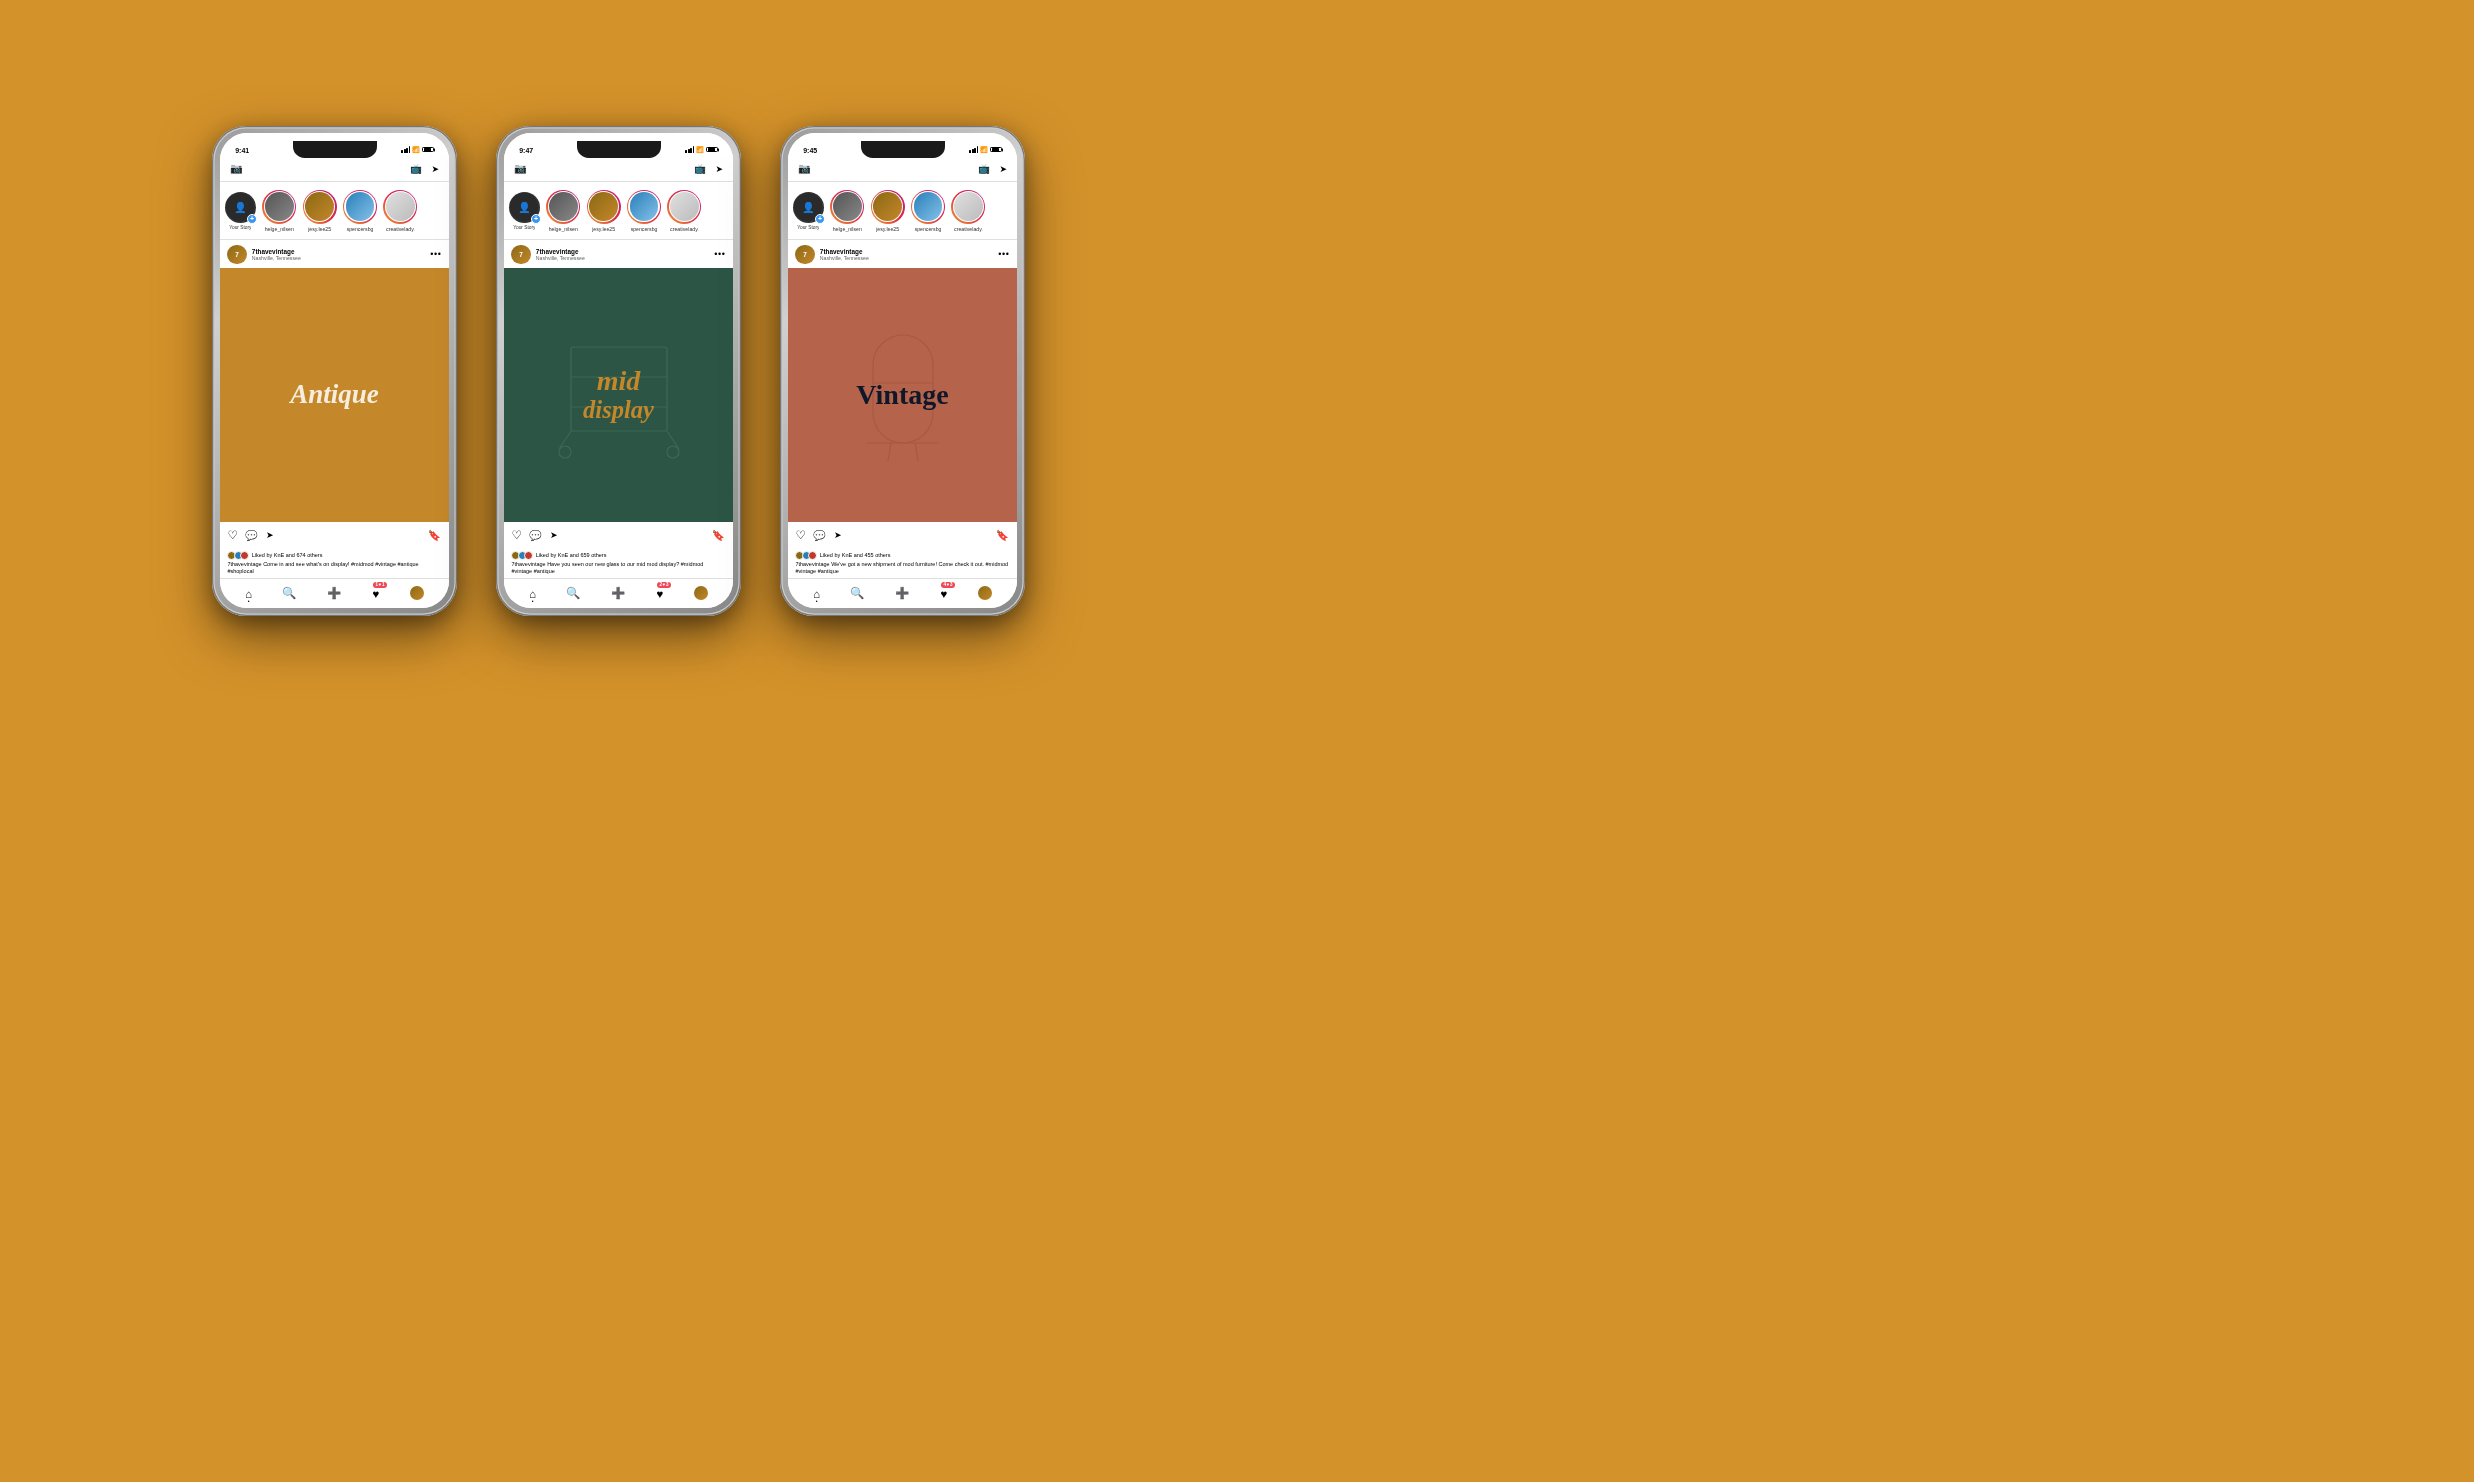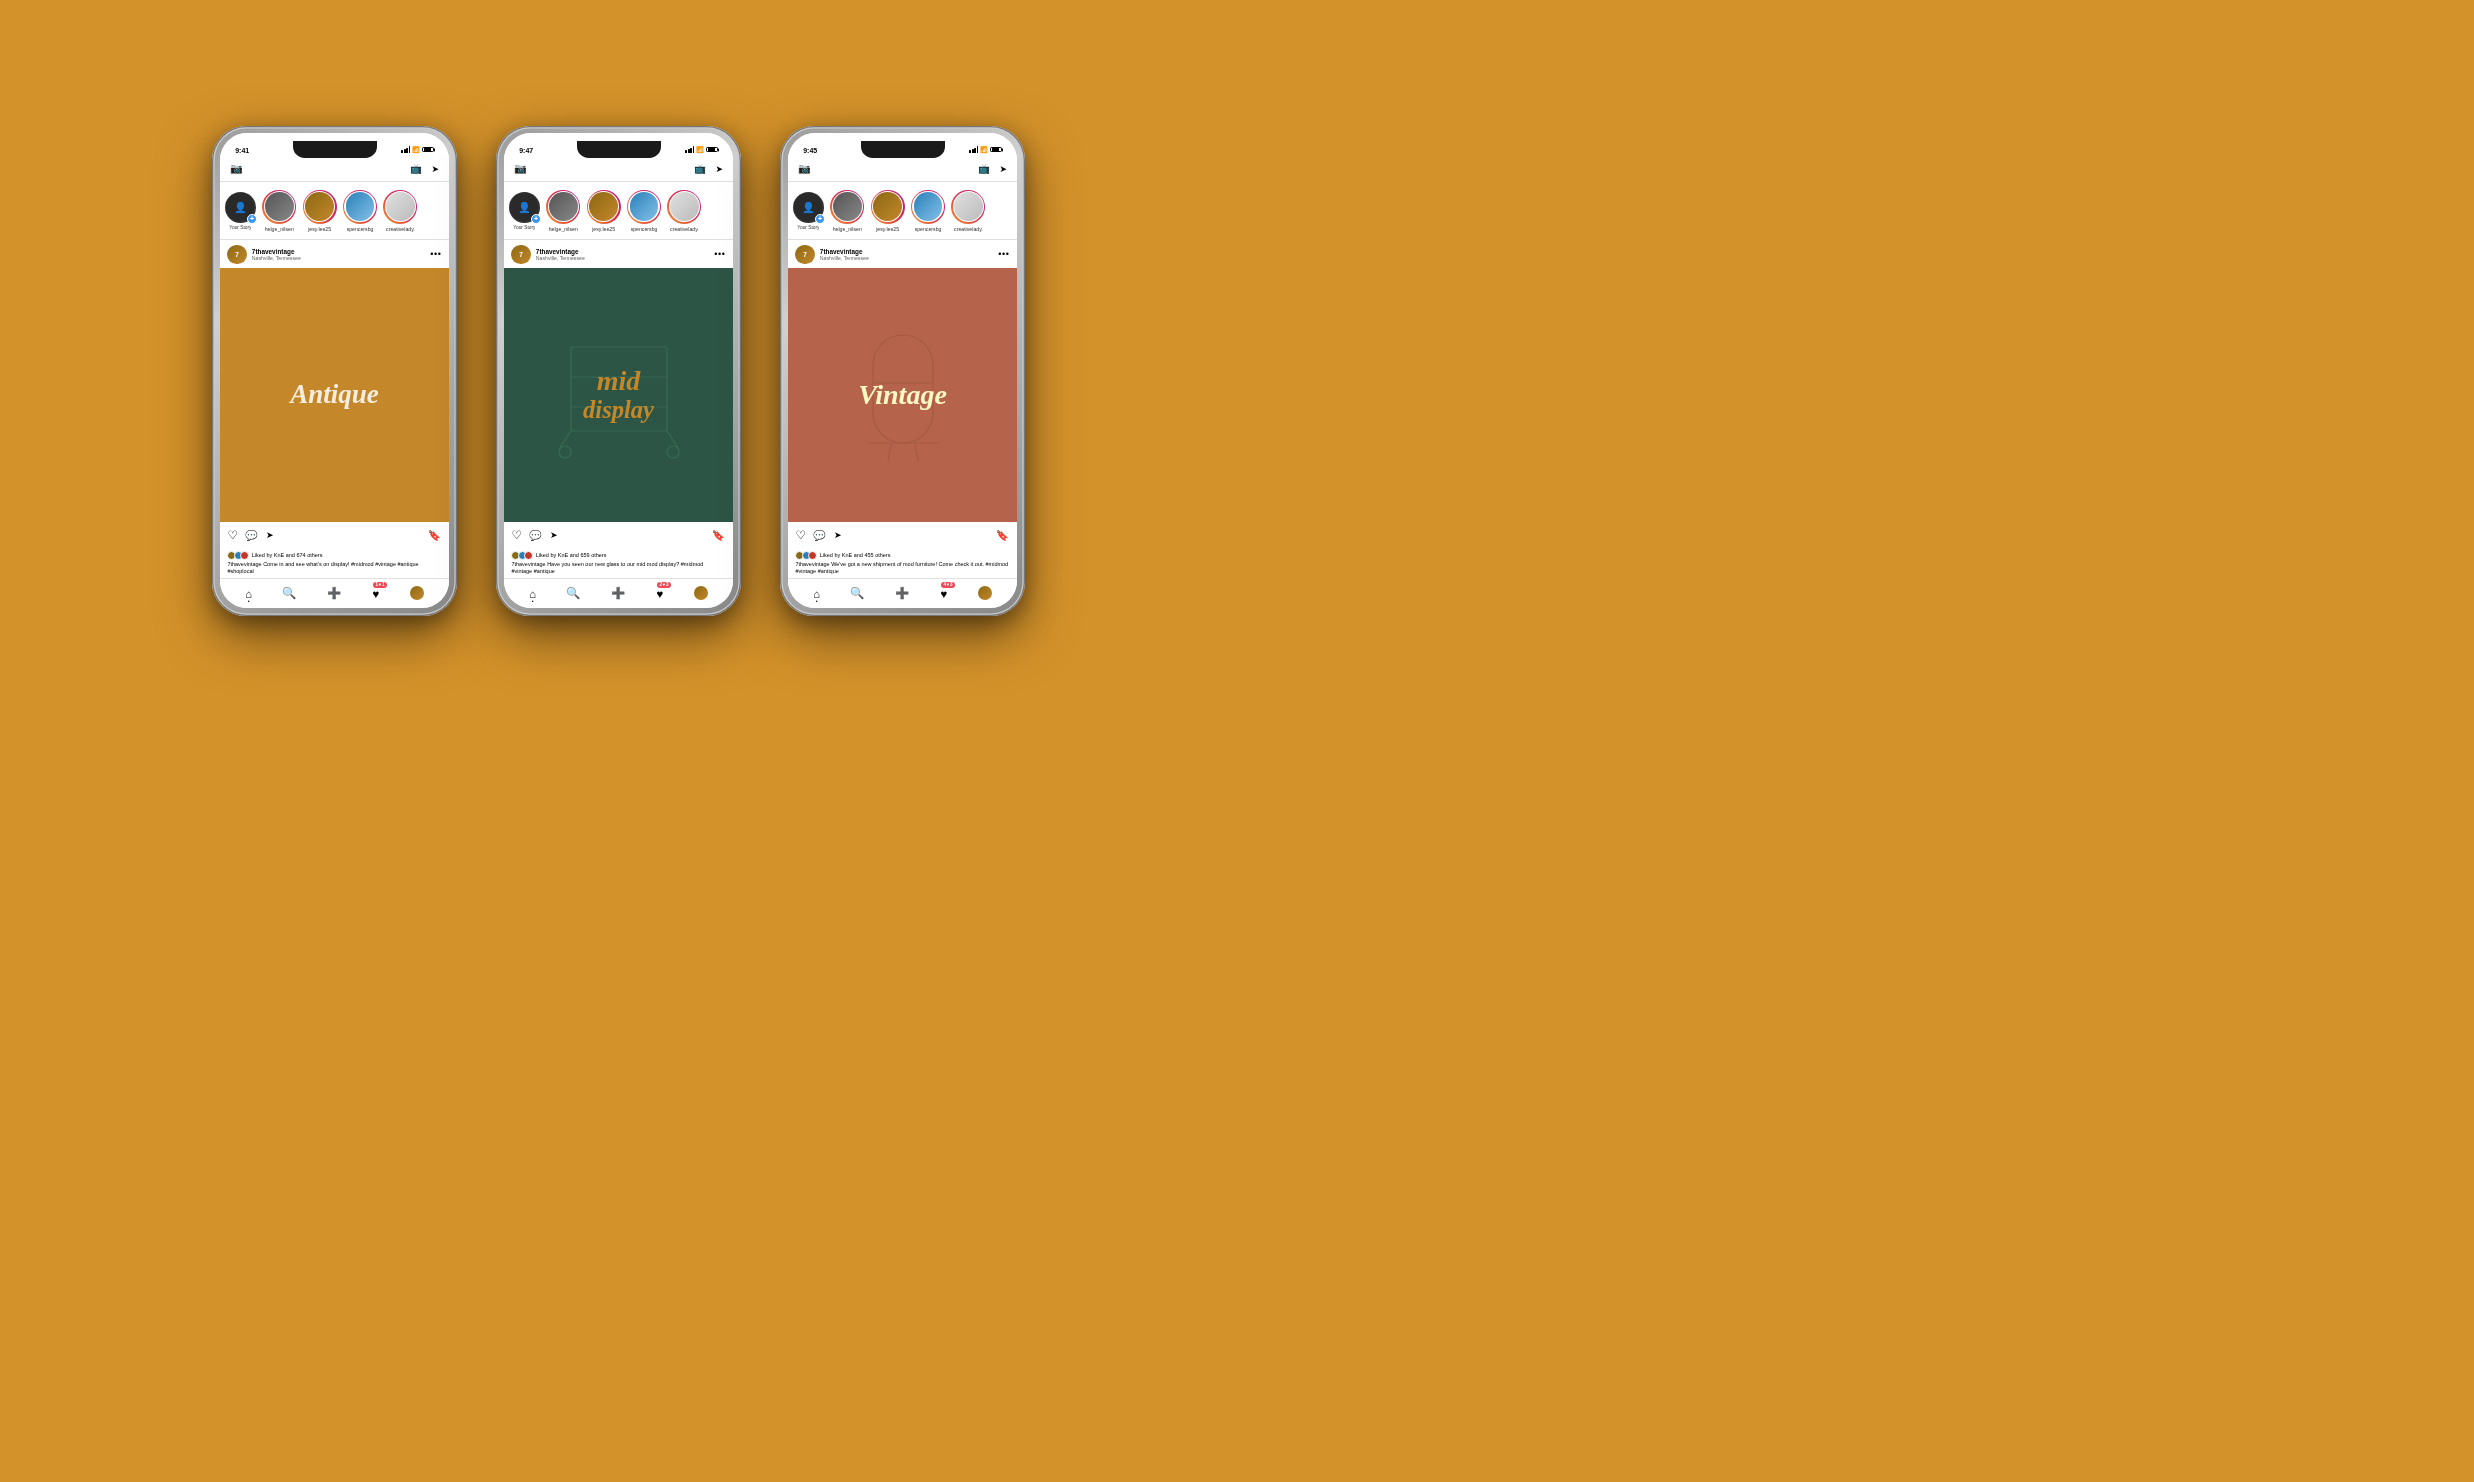--- a/index.html
+++ b/index.html
@@ -343,24 +343,23 @@
       font-weight: 700;
       font-size: 24.5px;
       color: #C4872A;
       text-align: left;
       line-height: 1.1;
       position: relative;
       z-index: 2;
     }
     .script-text-dark {
       font-family: 'Georgia', serif;
-      font-style: italic;
       font-weight: 700;
       font-size: 27px;
-      color: #fef9c3;
+      color: #0f172a;
       text-align: center;
       line-height: 1.1;
       position: relative;
       z-index: 2;
     }
     
     .furniture-svg {
       position: absolute;
       opacity: 0.5;
     }

